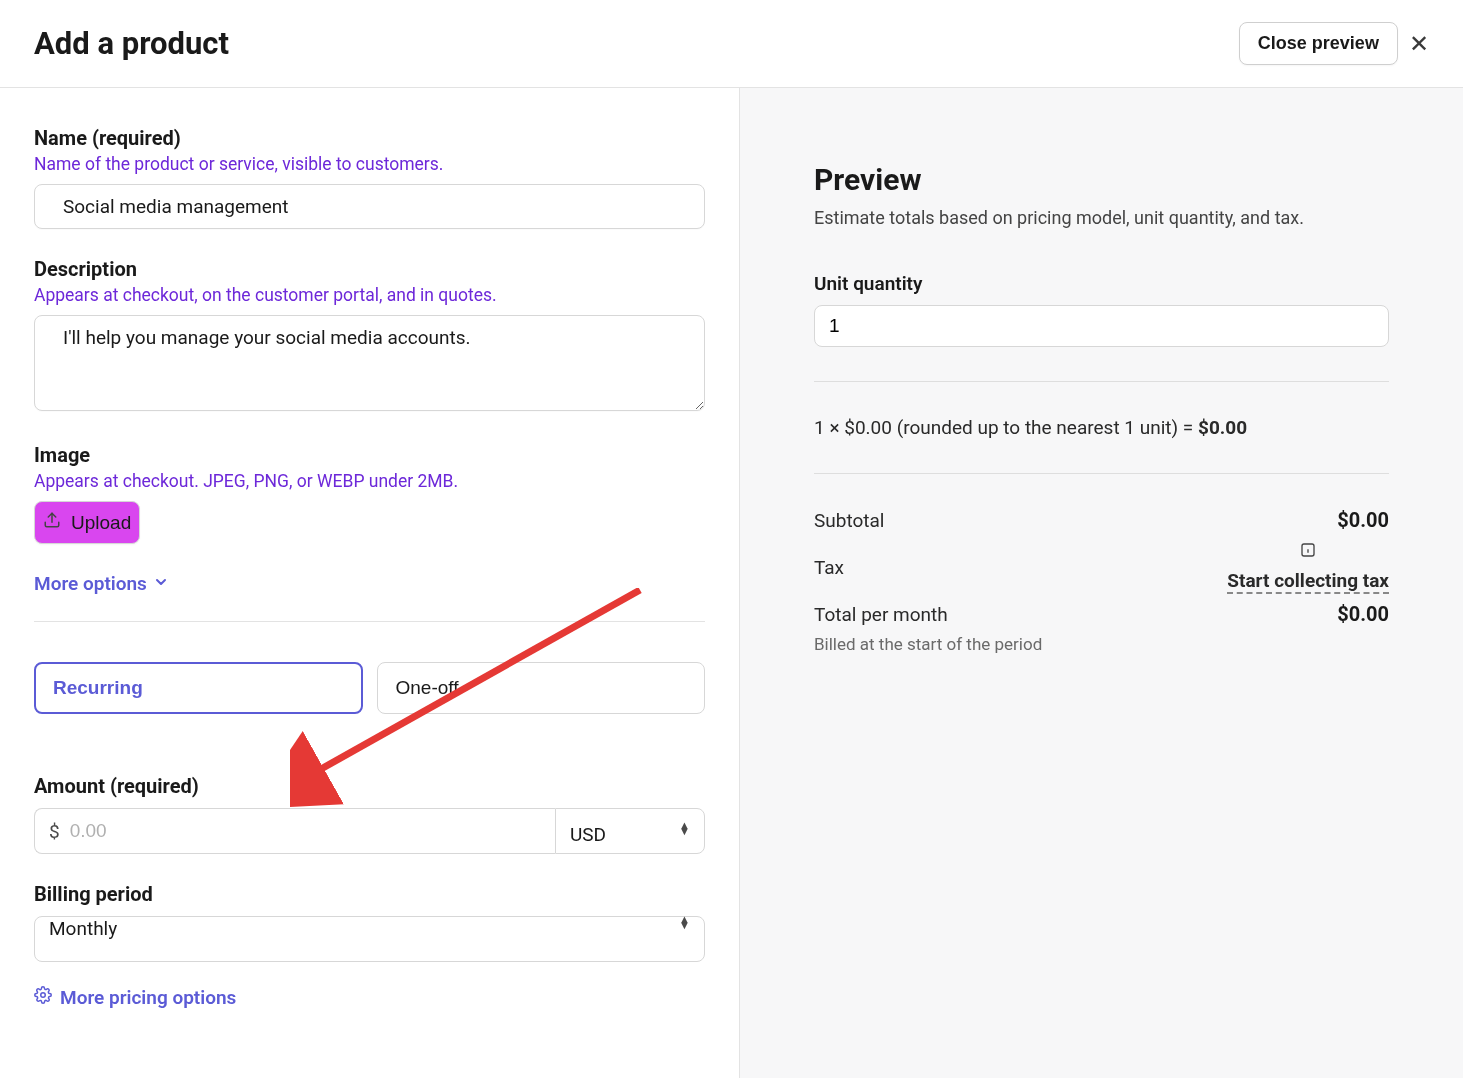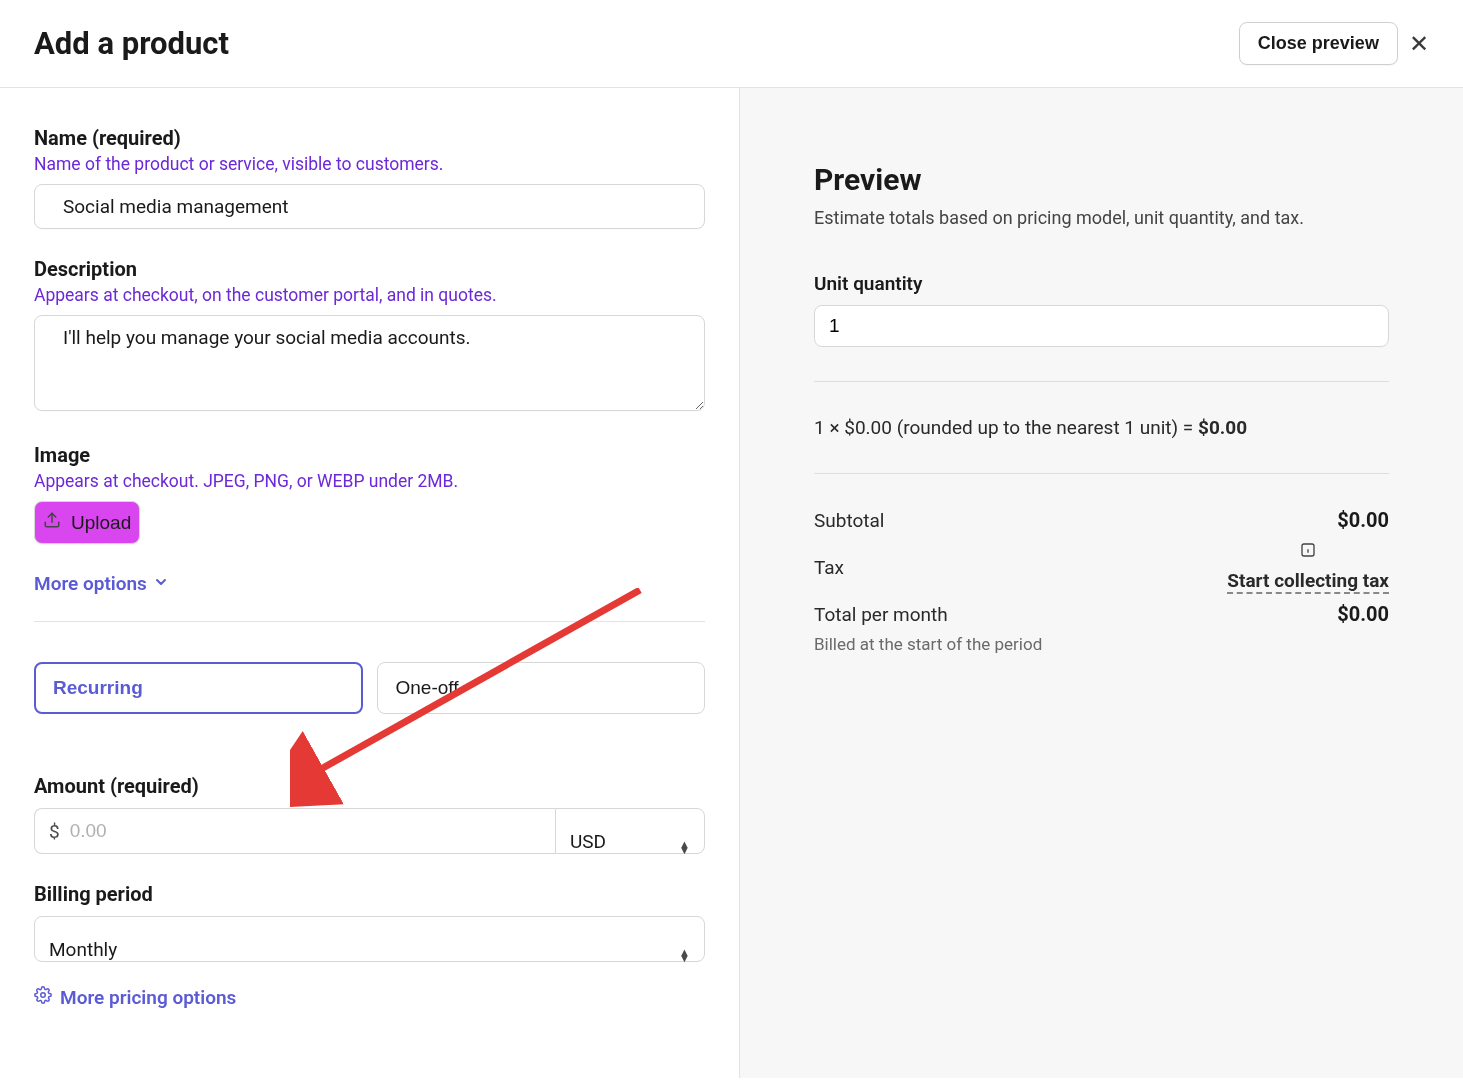--- a/index.html
+++ b/index.html
@@ -171,37 +171,37 @@
     width: 100%;
     color: #1a1a1a;
     background: transparent;
   }
   .amount-input::placeholder { color: #b0b0b0; }
   .currency-select {
     width: 150px;
     border: 1px solid #d7d7d7;
     border-radius: 0 8px 8px 0;
     background: #fff;
-    padding: 0 14px;
+    padding: 14px 14px;
     height: 46px;
     display: flex;
-    align-items: flex-end;
+    align-items: flex-start;
     justify-content: space-between;
     font-size: 19px;
     cursor: pointer;
   }
   .select {
     width: 100%;
     border: 1px solid #d7d7d7;
     border-radius: 8px;
     background: #fff;
     padding: 0 14px;
     height: 46px;
     display: flex;
-    align-items: flex-end;
+    align-items: flex-start;
     justify-content: space-between;
     font-size: 19px;
     cursor: pointer;
   }
   .more-pricing {
     display: inline-flex;
     align-items: center;
     gap: 8px;
     color: #5b5bd6;
     font-size: 19px;

